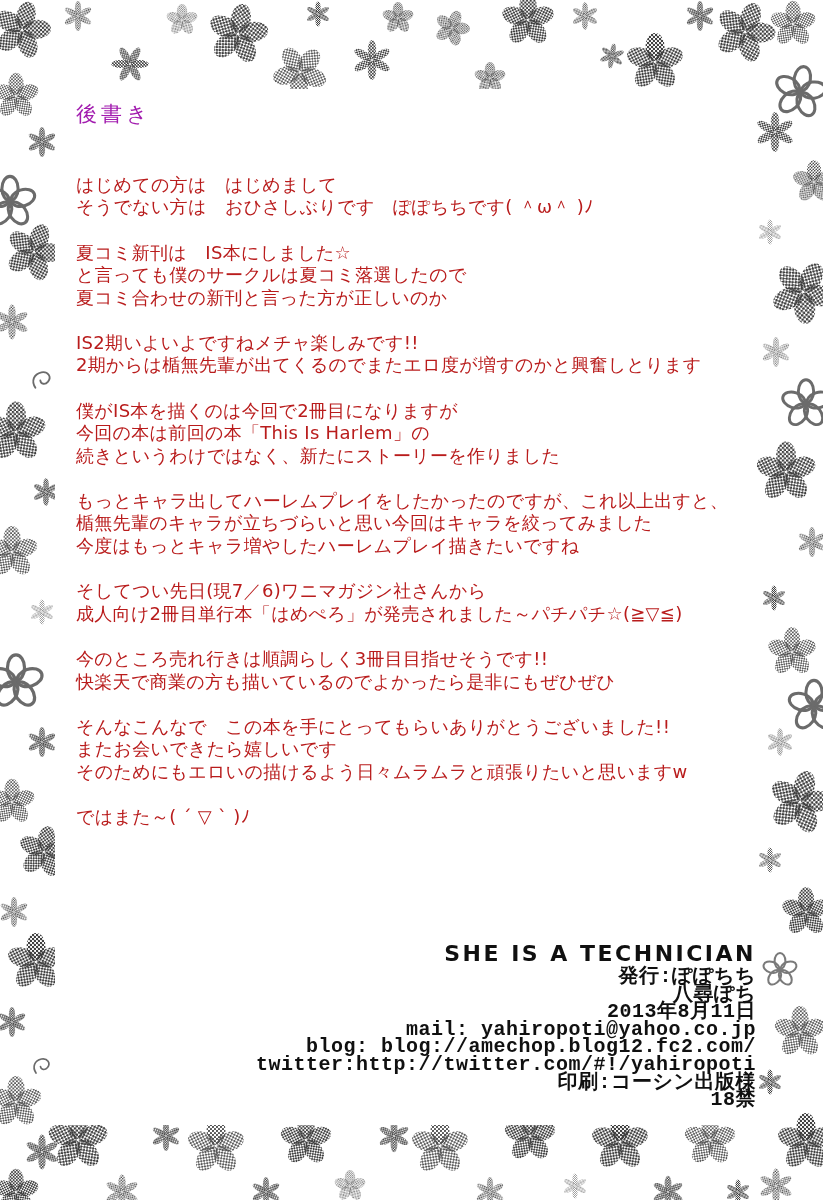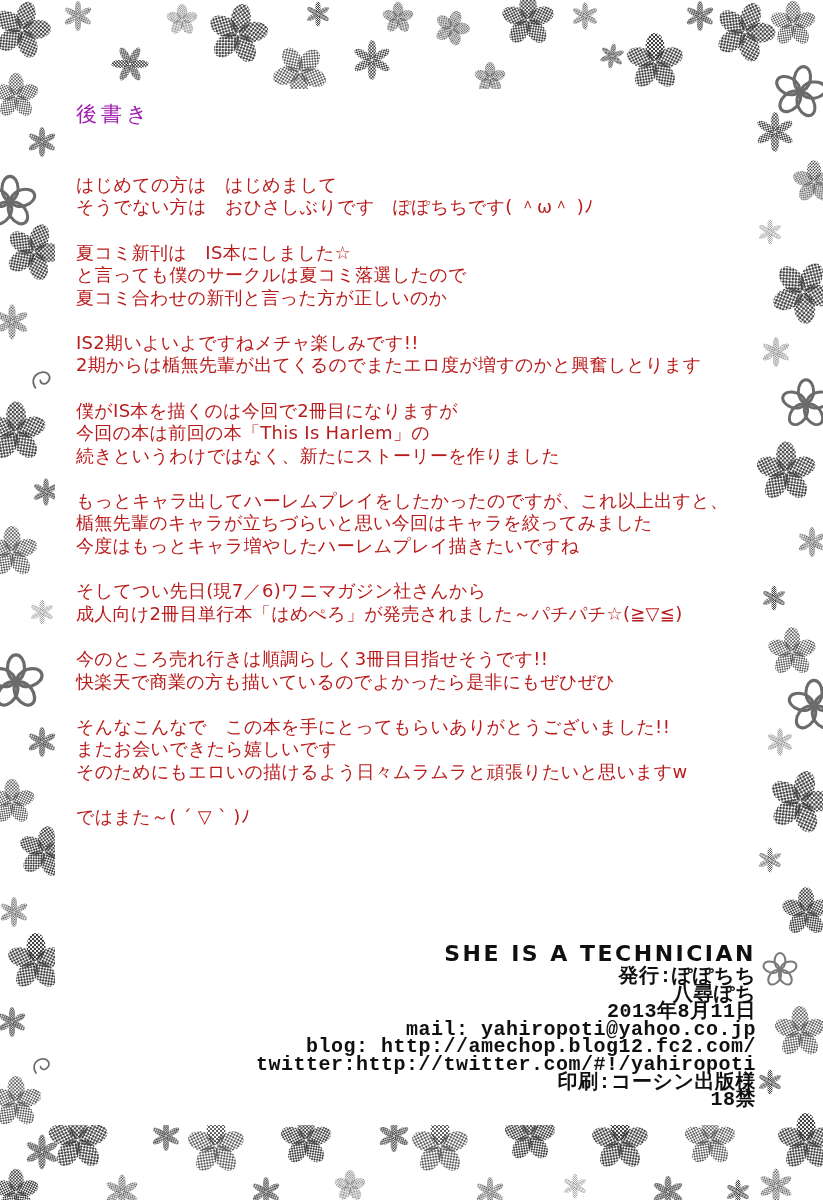--- a/index.html
+++ b/index.html
@@ -236,21 +236,21 @@
     <div>
 
         <div class="colophon-line">発行:ぽぽちち</div>
 
         <div class="colophon-line">八尋ぽち</div>
 
         <div class="colophon-line">2013年8月11日</div>
 
         <div class="colophon-line">mail: yahiropoti@yahoo.co.jp</div>
 
-        <div class="colophon-line">blog: http://amechop.blog12.fc2.com/</div>
+        <div class="colophon-line">blog: blog://amechop.blog12.fc2.com/</div>
 
         <div class="colophon-line">twitter:http://twitter.com/#!/yahiropoti</div>
 
         <div class="colophon-line">印刷:コーシン出版様</div>
 
         <div class="colophon-line">18禁</div>
 
       </div>
   </div>
 

